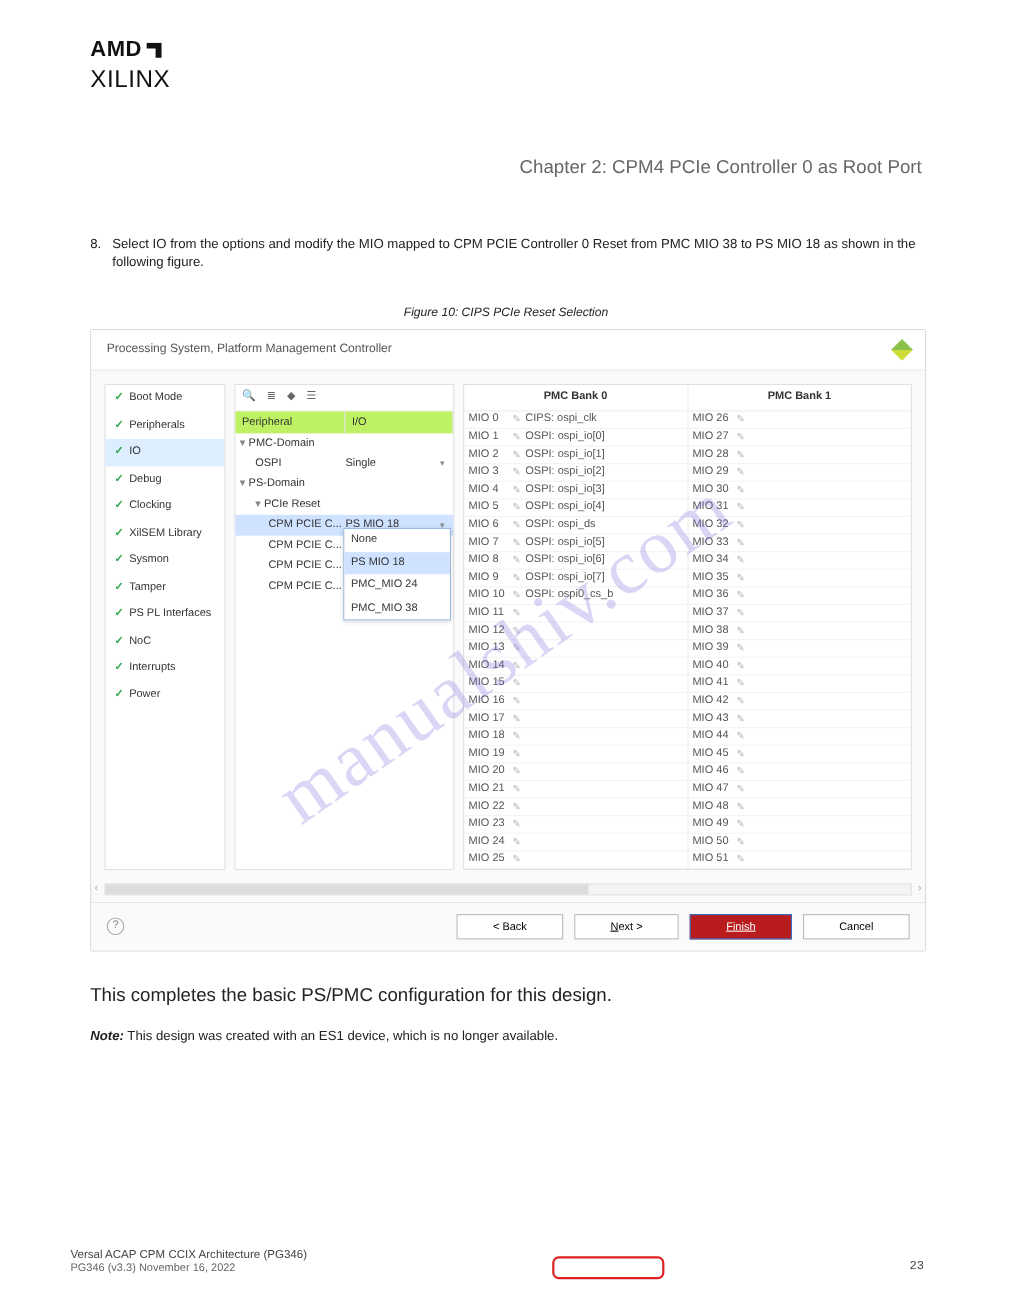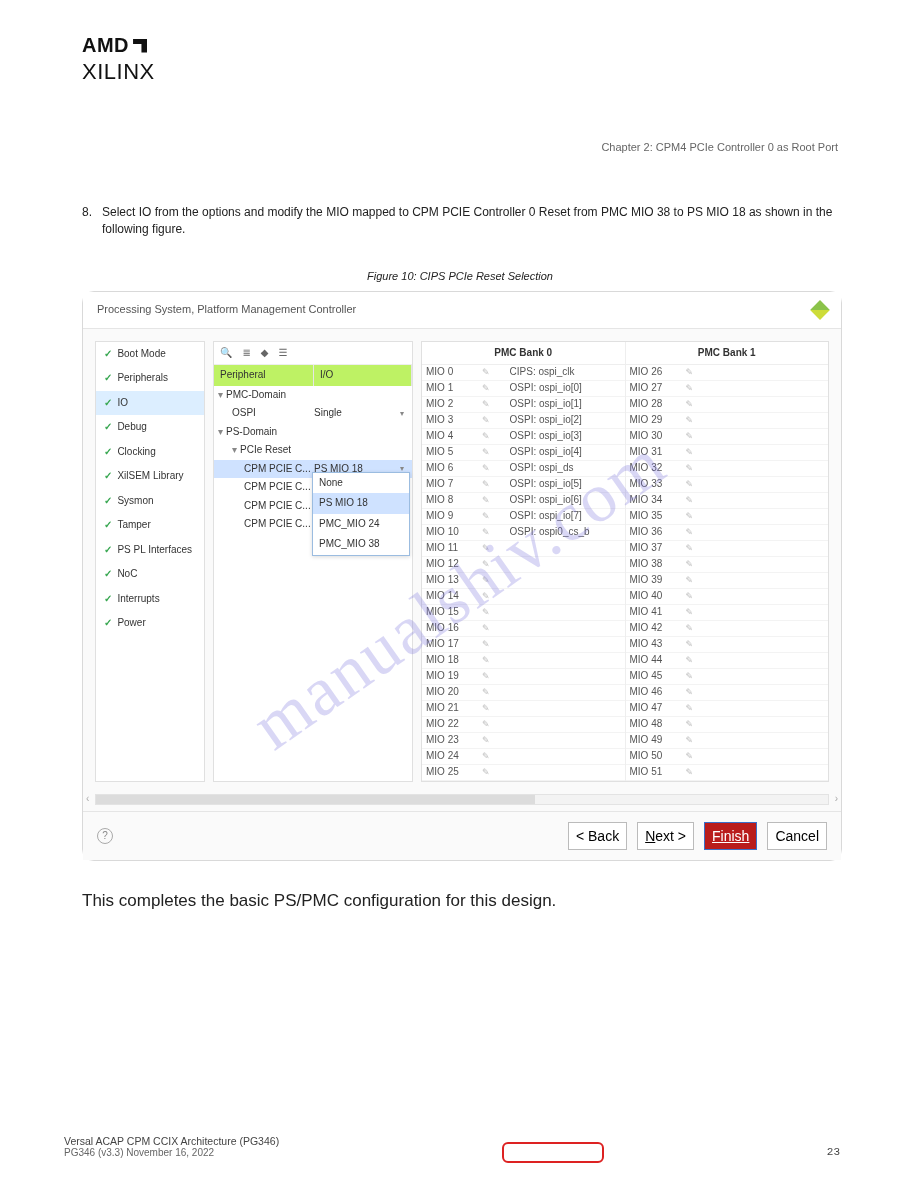--- a/index.html
+++ b/index.html
@@ -7,21 +7,21 @@
 
   .page-header { padding: 34px 0 0 82px; }
   .amd-logo { font-weight: 800; font-size: 20px; letter-spacing: 0.5px; color: #111; display: flex; align-items: center; gap: 4px; }
   .amd-box { width: 14px; height: 14px; display: inline-block; background: #111; clip-path: polygon(0 0,100% 0,100% 100%,60% 100%,60% 40%,0 40%); }
   .xilinx-logo { font-weight: 400; font-size: 22px; color: #111; letter-spacing: 0.5px; margin-top: 2px; }
 
   .chapter { position: absolute; left: 82px; top: 140px; right: 80px; font-size: 12px; line-height: 1.45; color: #222; }
 
   .figure-caption { font-style: italic; font-size: 11px; text-align: center; margin: 30px 0 6px; color: #222; }
 
-  .wizard { border: 1px solid #d9d9d9; border-radius: 12px; background: #fafafa; width: 760px; margin: 0 auto; font-size: 10px; color: #333; }
+  .wizard { border: 1px solid #d9d9d9; border-radius: 2px; background: #fafafa; width: 760px; margin: 0 auto; font-size: 10px; color: #333; }
   .wizard-header { padding: 10px 14px; border-bottom: 1px solid #e5e5e5; background: #fff; display: flex; align-items: center; }
   .wizard-title { color: #555; font-size: 11px; flex: 1; }
   .vitis-icon { width: 14px; height: 14px; background: linear-gradient(135deg,#8bc34a 50%,#cddc39 50%); transform: rotate(45deg); }
 
   .wizard-body { display: flex; padding: 12px; gap: 8px; background: #fafafa; }
   .sidebar { width: 110px; border: 1px solid #e0e0e0; background: #fff; }
   .sidebar-item { padding: 5px 8px; display: flex; align-items: center; gap: 5px; cursor: pointer; border-bottom: 0; font-size: 10px; }
   .sidebar-item.selected { background: #dceeff; }
   .chk { color: #36a64f; font-weight: bold; font-size: 10px; }
 
@@ -42,34 +42,34 @@
   .ddcaret { color:#888; font-size:8px; }
 
   .dropdown-pop { position:absolute; left:98px; top:130px; width:98px; border:1px solid #9bbce0; background:#fff; font-size:10px; z-index:5; box-shadow:0 1px 4px rgba(0,0,0,.15); }
   .dropdown-pop div { padding:3px 6px; }
   .dropdown-pop .sel { background:#cfe2ff; }
 
   .banks { flex:1; display:flex; border:1px solid #e0e0e0; background:#fff; }
   .bankcol { flex:1; border-right:1px solid #eee; }
   .bankcol:last-child { border-right:none; }
   .bank-title { text-align:center; font-weight:bold; padding:4px 0; border-bottom:1px solid #eee; font-size:10px; }
-  .bank-row { display:flex; align-items:center; padding:2px 4px; border-bottom:1px solid #f3f3f3; font-size:10px; height:16px;gap:16px; }
+  .bank-row { display:flex; align-items:center; padding:2px 4px; border-bottom:1px solid #f3f3f3; font-size:10px; height:16px; }
   .mio { width:40px; color:#555; }
   .pencil { color:#bbb; font-size:9px; margin-right:4px; }
   .assign { flex:1; color:#555; white-space:nowrap; overflow:hidden; text-overflow:ellipsis; }
 
   .scroll-track { height:11px; background:#f3f3f3; border:1px solid #e3e3e3; margin:0 12px 6px; position:relative; }
   .scroll-thumb { position:absolute; left:0; top:0; height:9px; width:60%; background:#dcdcdc; }
   .scroll-track::before { content:"\2039"; position:absolute; left:-10px; top:-3px; color:#aaa; }
   .scroll-track::after  { content:"\203A"; position:absolute; right:-10px; top:-3px; color:#aaa; }
 
   .wizard-footer { display:flex; align-items:center; padding:10px 14px; gap:10px; border-top:1px solid #e5e5e5; background:#fafafa; }
   .help-icon { width:16px;height:16px;border:1px solid #aaa;border-radius:50%;display:flex;align-items:center;justify-content:center;color:#888;font-size:10px; }
   .spacer { flex:1; }
-  .btn { padding:5px 7px; border:1px solid #bbb; background:#fff; font-size:14px; cursor:pointer; }
+  .btn { padding:5px 32px; border:1px solid #bbb; background:#fff; font-size:10px; cursor:pointer; }
   .btn.primary { background:#b91c1c; border-color:#3a6fc8; color:#fff; }
   .btn.primary u { text-decoration: underline; }
 
   .closing { margin-top:28px; font-size:17px; }
   .note { margin-top:16px; font-size:12px; display:flex; gap:6px; }
   .note b { font-style:italic; font-weight:bold; }
 
   .page-footer { position:absolute; bottom:30px; left:64px; right:78px; display:flex; align-items:flex-end; font-size:10.5px; color:#444; }
   .doc-meta .doc-title { font-size:10.5px; }
   .doc-meta .doc-sub { font-size:10px; color:#666; }
@@ -86,21 +86,21 @@
   <div class="amd-logo">
     <span>AMD</span>
     <span class="amd-box"></span>
   </div>
   <div class="xilinx-logo">XILINX</div>
 </div>
 
 <div class="watermark">manualshiv.com</div>
 
 <div class="chapter">
-  <div style="text-align:right; color:#666; font-size:11px;">Chapter 2: CPM4 PCIe Controller 0 as Root Port</div>
+  <div style="text-align:right; color:#666; font-size:17px;">Chapter 2: CPM4 PCIe Controller 0 as Root Port</div>
 
   <p style="margin-top:48px; display:flex; gap:10px;">
     <span>8.</span>
     <span>Select IO from the options and modify the MIO mapped to CPM PCIE Controller 0 Reset from PMC MIO 38 to PS MIO 18 as shown in the following figure.</span>
   </p>
 
   <div class="figure-caption">Figure 10: CIPS PCIe Reset Selection</div>
 
   <div class="wizard">
     <div class="wizard-header">
@@ -500,20 +500,23 @@
       <span class="help-icon">?</span>
       <span class="spacer"></span>
       <button class="btn">&lt; Back</button>
       <button class="btn"><u>N</u>ext &gt;</button>
       <button class="btn primary"><u>Finish</u></button>
       <button class="btn">Cancel</button>
     </div>
   </div>
 
   <p class="closing">This completes the basic PS/PMC configuration for this design.</p>
+  <p class="note">
+    <span><b>Note:</b><span> This design was created with an ES1 device, which is no longer available.</span></span>
+  </p>
 </div>
 
 <div class="page-footer">
   <div class="doc-meta">
     <div class="doc-title">Versal ACAP CPM CCIX Architecture (PG346)</div>
     <div class="doc-sub">PG346 (v3.3) November 16, 2022</div>
   </div>
   <div style="flex:1; text-align:center;">
     <span class="send-fb">Send Feedback</span>
   </div>

